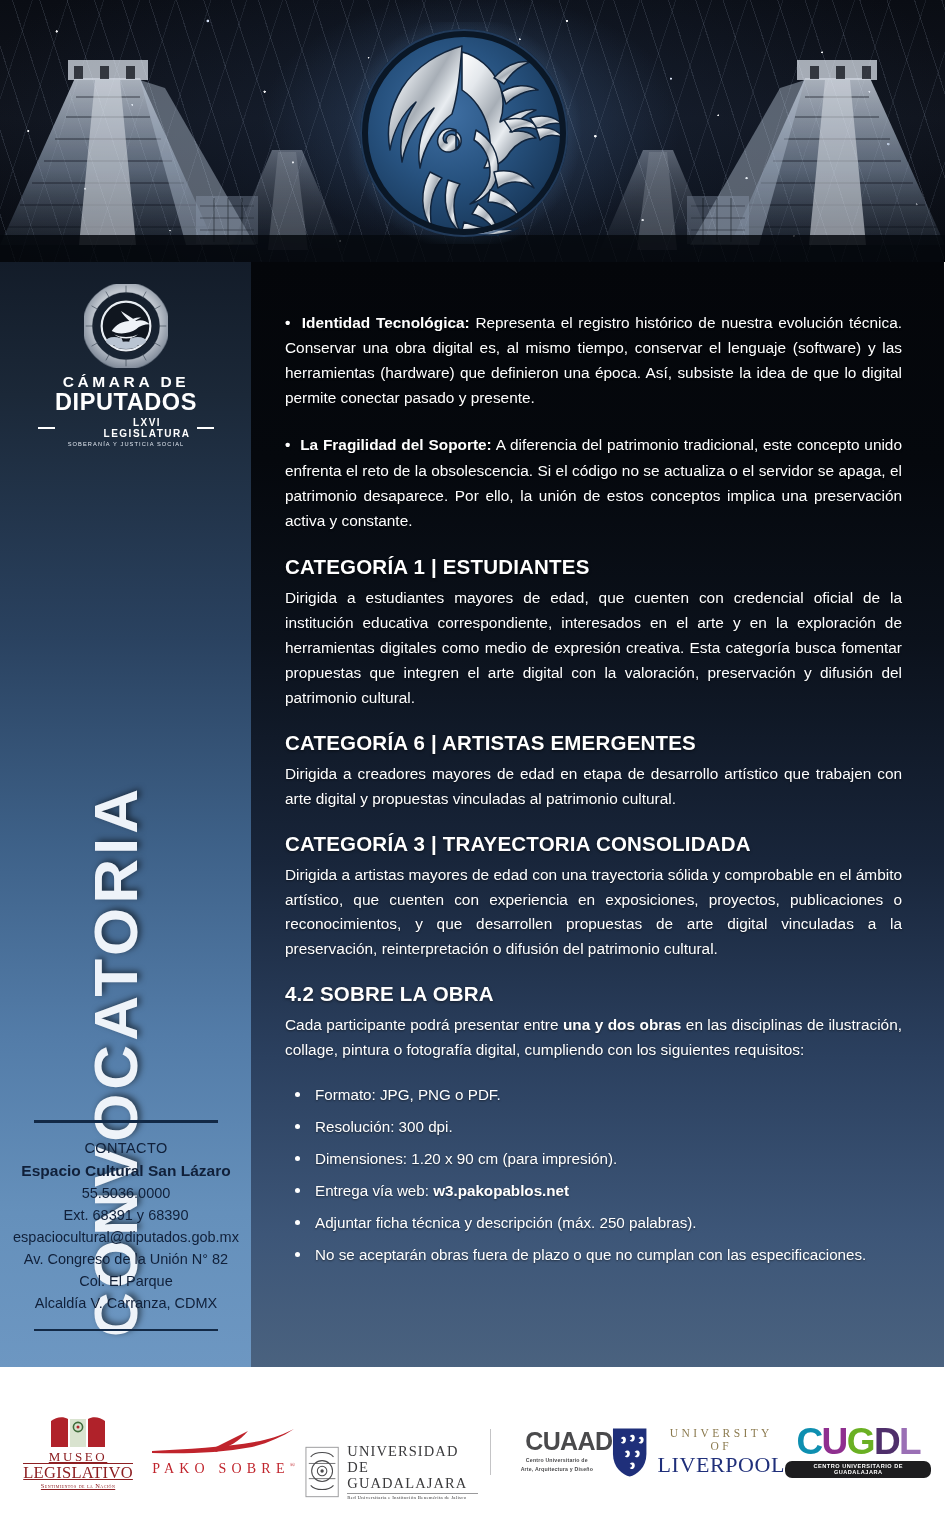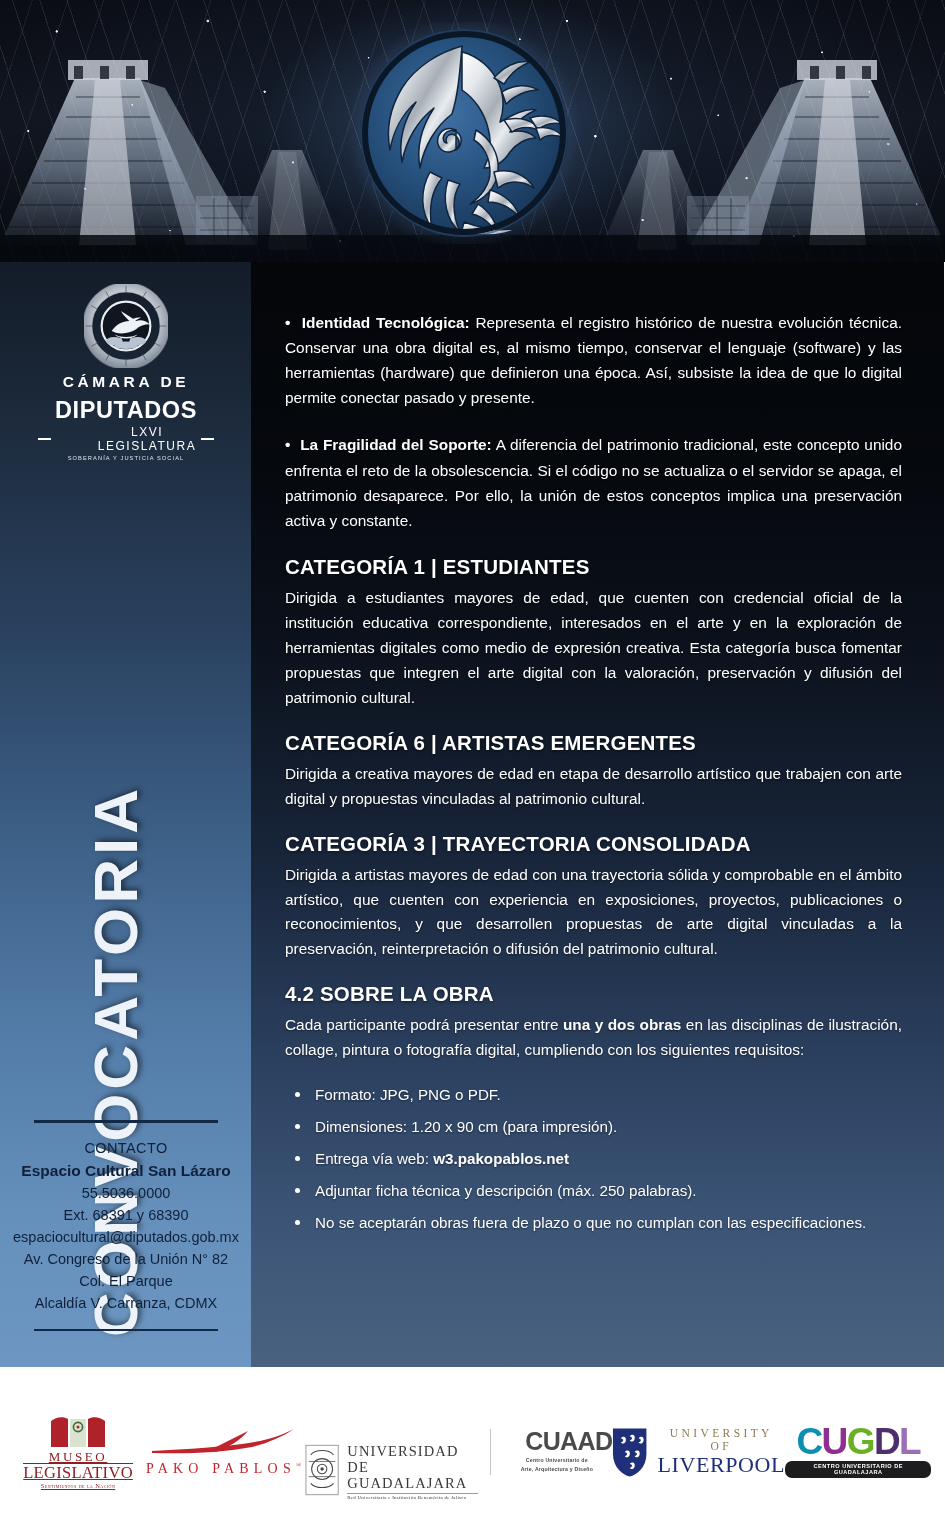--- a/index.html
+++ b/index.html
@@ -124,29 +124,28 @@
     margin-top: 5px;
     font-family: "Liberation Sans", sans-serif;
   }
   .cd-dip {
     color: #fff;
     font-size: 23.5px;
     font-weight: 700;
     letter-spacing: 0.6px;
     line-height: 1.02;
     font-family: "Liberation Sans", sans-serif;
-    margin-top: 8px;
   }
   .cd-leg-row {
     display: flex; align-items: center; justify-content: center;
     gap: 5px; margin-top: 2px;
   }
   .cd-rule { height: 2px; width: 22px; background: #fff; }
   .cd-leg {
-    color: #fff; font-size: 12px; font-weight: 400; letter-spacing: 1.5px; margin-left: 42px;
+    color: #fff; font-size: 10px; font-weight: 700; letter-spacing: 1.5px; margin-left: 42px;
   }
   .cd-sub {
     color: #dfe6ef; font-size: 5.7px; letter-spacing: 1.1px; margin-top: 2px;
   }
 
   .convocatoria {
     position: absolute;
     left: 0; top: 475px;
     width: 252px; height: 0;
   }
@@ -265,21 +264,21 @@
 
   
   .pako { text-align: center; color: #c0242c; position: relative; }
   .pako-word {
     font-family: "Liberation Serif", serif;
     font-size: 14px; letter-spacing: 5.2px; font-weight: 400;
   }
   .pako-reg { font-size: 7px; vertical-align: super; letter-spacing: 0; }
 
   
-  .udg { display: flex; gap: 8px; margin-top: 40px; }
+  .udg { display: flex; align-items: center; gap: 8px; margin-top: 40px; }
   .udg-text { font-family: "Liberation Serif", serif; color: #3a3a3c; }
   .udg-l1 { font-size: 14.5px; letter-spacing: 1.1px; line-height: 1.12; }
   .udg-l2 { font-size: 14.5px; letter-spacing: 1.1px; line-height: 1.12; }
   .udg-l3 { font-size: 4.9px; letter-spacing: .28px; margin-top: 2px; border-top: .6px solid #9a9a9c; padding-top: 1px; }
 
   .vsep { width: 1px; height: 46px; background: #c4c4c6; margin: 0 12px; }
 
   
   .cuaad { text-align: center; color: #4a4a4c; }
   .cuaad-w {
@@ -564,33 +563,36 @@
 
       <p class="bullet-para">
         <span class="dot">•</span>&nbsp;
         <b>La Fragilidad del Soporte:</b><span> A diferencia del patrimonio tradicional, este concepto unido enfrenta el reto de la obsolescencia. Si el código no se actualiza o el servidor se apaga, el patrimonio desaparece. Por ello, la unión de estos conceptos implica una preservación activa y constante.</span>
       </p>
 
       <h2 class="cat-title">CATEGORÍA 1 | ESTUDIANTES</h2>
       <p class="cat-body">Dirigida a estudiantes mayores de edad, que cuenten con credencial oficial de la institución educativa correspondiente, interesados en el arte y en la exploración de herramientas digitales como medio de expresión creativa. Esta categoría busca fomentar propuestas que integren el arte digital con la valoración, preservación y difusión del patrimonio cultural.</p>
 
       <h2 class="cat-title">CATEGORÍA 6 | ARTISTAS EMERGENTES</h2>
-      <p class="cat-body">Dirigida a creativa mayores de edad en etapa de desarrollo artístico que trabajen con arte digital y propuestas vinculadas al patrimonio cultural.</p>
+      <p class="cat-body">Dirigida a creadores mayores de edad en etapa de desarrollo artístico que trabajen con arte digital y propuestas vinculadas al patrimonio cultural.</p>
 
       <h2 class="cat-title">CATEGORÍA 3 | TRAYECTORIA CONSOLIDADA</h2>
       <p class="cat-body">Dirigida a artistas mayores de edad con una trayectoria sólida y comprobable en el ámbito artístico, que cuenten con experiencia en exposiciones, proyectos, publicaciones o reconocimientos, y que desarrollen propuestas de arte digital vinculadas a la preservación, reinterpretación o difusión del patrimonio cultural.</p>
 
       <h2 class="cat-title">4.2 SOBRE LA OBRA</h2>
       <p class="cat-body">
         <span>Cada participante podrá presentar entre </span><b>una y dos obras</b><span> en las disciplinas de ilustración, collage, pintura o fotografía digital, cumpliendo con los siguientes requisitos:</span>
       </p>
 
       <ul class="req-list">
         <li>
           <span>Formato: JPG, PNG o PDF.</span><b></b>
+        </li>
+        <li>
+          <span>Resolución: 300 dpi.</span><b></b>
         </li>
         <li>
           <span>Dimensiones: 1.20 x 90 cm (para impresión).</span><b></b>
         </li>
         <li>
           <span>Entrega vía web: </span><b>w3.pakopablos.net</b>
         </li>
         <li>
           <span>Adjuntar ficha técnica y descripción (máx. 250 palabras).</span><b></b>
         </li>
@@ -618,21 +620,21 @@
       </div>
     </div>
 
     <div class="logo-slot slot-pako">
       <div class="pako">
         <svg width="152" height="30" viewBox="0 0 152 30">
           <path d="M4 24 C 40 22, 80 20, 112 14 C 126 11, 136 7, 146 2
                    C 134 10, 120 16, 104 20 C 72 26, 38 27, 4 26 Z" fill="#c0242c"></path>
           <path d="M64 22 C 76 16, 88 10, 100 4 C 92 14, 80 20, 68 25 Z" fill="#c0242c"></path>
         </svg>
-        <div class="pako-word"><span>PAKO PABLOS</span><span class="pako-reg">®</span></div>
+        <div class="pako-word"><span>PAKO SOBRE</span><span class="pako-reg">®</span></div>
       </div>
     </div>
 
     <div class="logo-slot slot-udg">
       <div class="udg">
         <svg width="36" height="54" viewBox="0 0 36 54">
           <rect x="1" y="1" width="34" height="52" fill="#ffffff" stroke="#9a9a9c" stroke-width="1"></rect>
           <circle cx="18" cy="26" r="11" fill="none" stroke="#4a4a4c" stroke-width="1.1"></circle>
           <circle cx="18" cy="26" r="5" fill="none" stroke="#4a4a4c" stroke-width="1.1"></circle>
           <circle cx="18" cy="26" r="1.8" fill="#4a4a4c"></circle>

